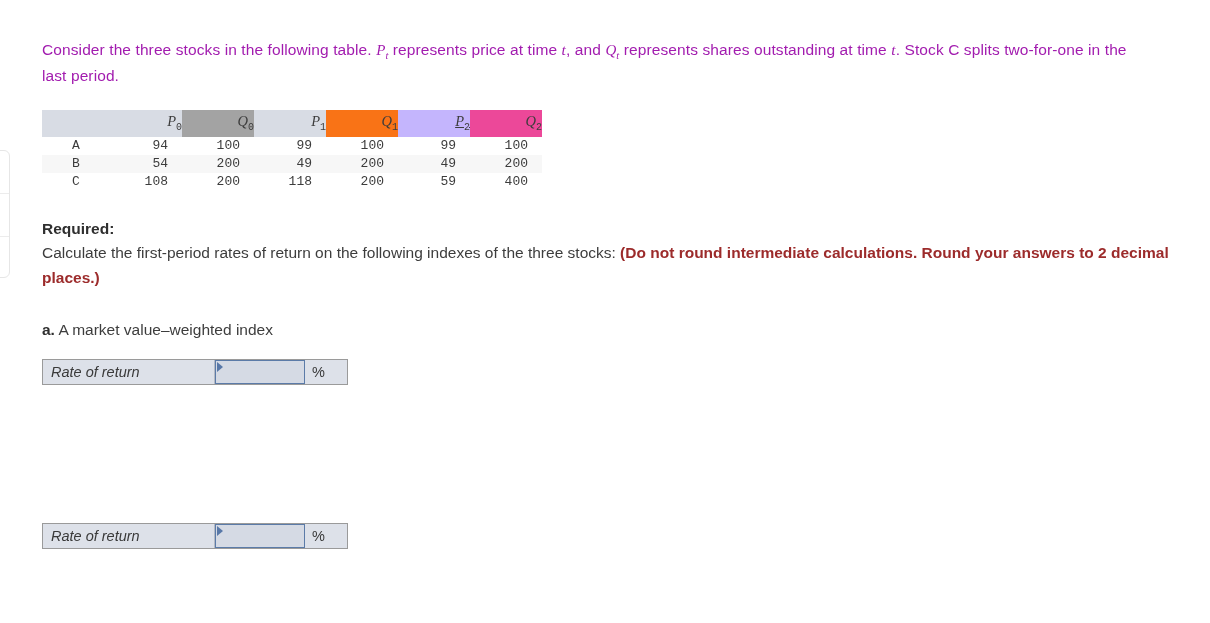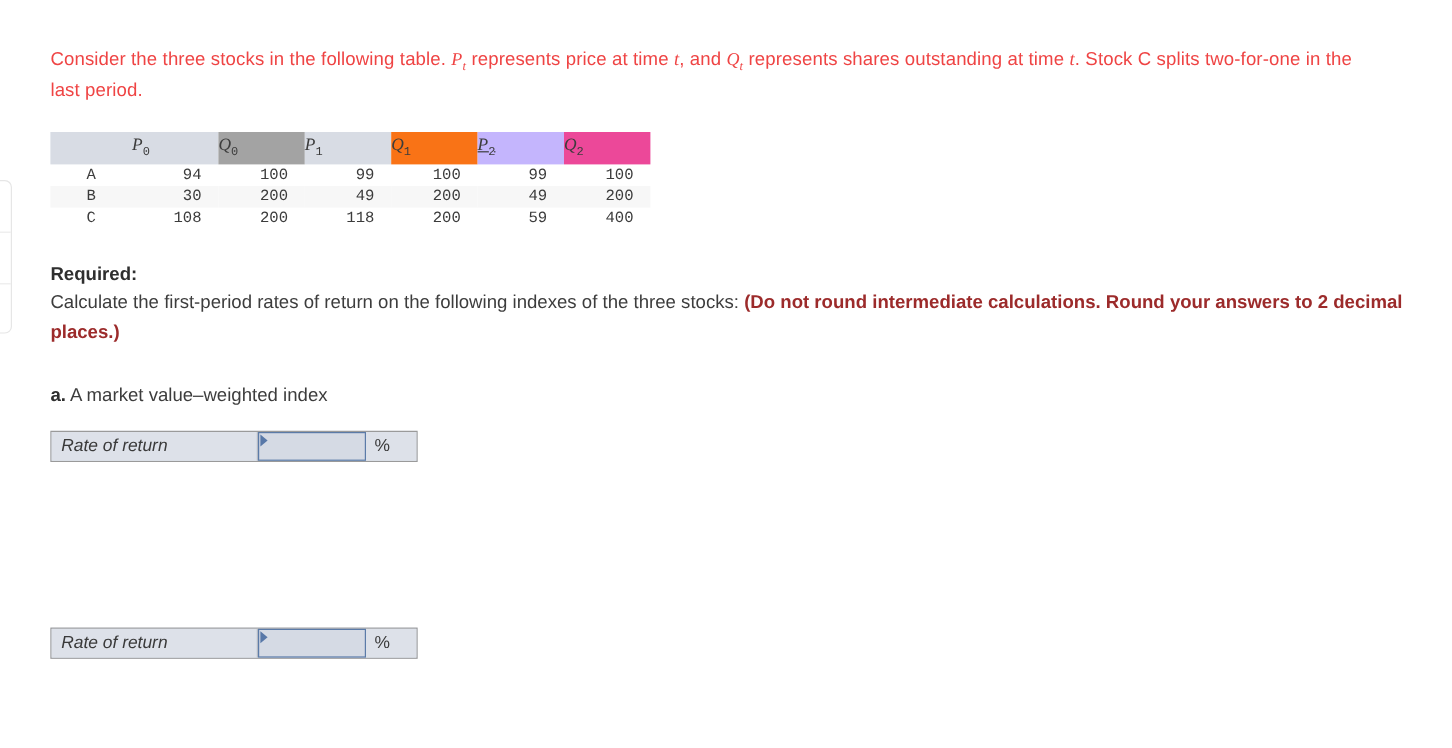--- a/index.html
+++ b/index.html
@@ -40,21 +40,21 @@
     position: absolute;
     left: 42px;
     top: 22px;
     width: 1130px;
   }
 
   
   .prompt {
     font-size: 15.5px;
     line-height: 1.55;
-    color: #ef4444;
+    color: #a21caf;
     max-width: 1112px;
     letter-spacing: .1px;
   }
   .var {
     font-family: "Liberation Serif", serif;
     font-style: italic;
     font-size: 15px;
   }
   .var sub {
     font-size: 10.5px;
@@ -72,21 +72,21 @@
   }
   #stock-table thead th {
     background: #d8dce4;
     font-weight: normal;
     padding: 3px 0 4px 0;
     height: 20px;
   }
   #stock-table thead th.corner { width: 68px; }
   #stock-table th.hcol {
     width: 72px;
-    text-align: left;
+    text-align: right;
     font-family: "Liberation Serif", serif;
     font-style: italic;
     font-size: 14.5px;
   }
   #stock-table th.hcol sub {
     font-family: "Liberation Mono", monospace;
     font-style: normal;
     font-size: 10px;
   }
   #stock-table tbody td {
@@ -221,21 +221,21 @@
         <td class="rowlabel">A</td>
         <td class="num">94</td>
         <td class="num">100</td>
         <td class="num">99</td>
         <td class="num">100</td>
         <td class="num">99</td>
         <td class="num">100</td>
       </tr>
       <tr class="alt">
         <td class="rowlabel" style="background: rgb(247, 247, 247);">B</td>
-        <td class="num" style="background: rgb(247, 247, 247);">30</td>
+        <td class="num" style="background: rgb(247, 247, 247);">54</td>
         <td class="num" style="background: rgb(247, 247, 247);">200</td>
         <td class="num" style="background: rgb(247, 247, 247);">49</td>
         <td class="num" style="background: rgb(247, 247, 247);">200</td>
         <td class="num" style="background: rgb(247, 247, 247);">49</td>
         <td class="num" style="background: rgb(247, 247, 247);">200</td>
       </tr>
       <tr>
         <td class="rowlabel">C</td>
         <td class="num">108</td>
         <td class="num">200</td>

